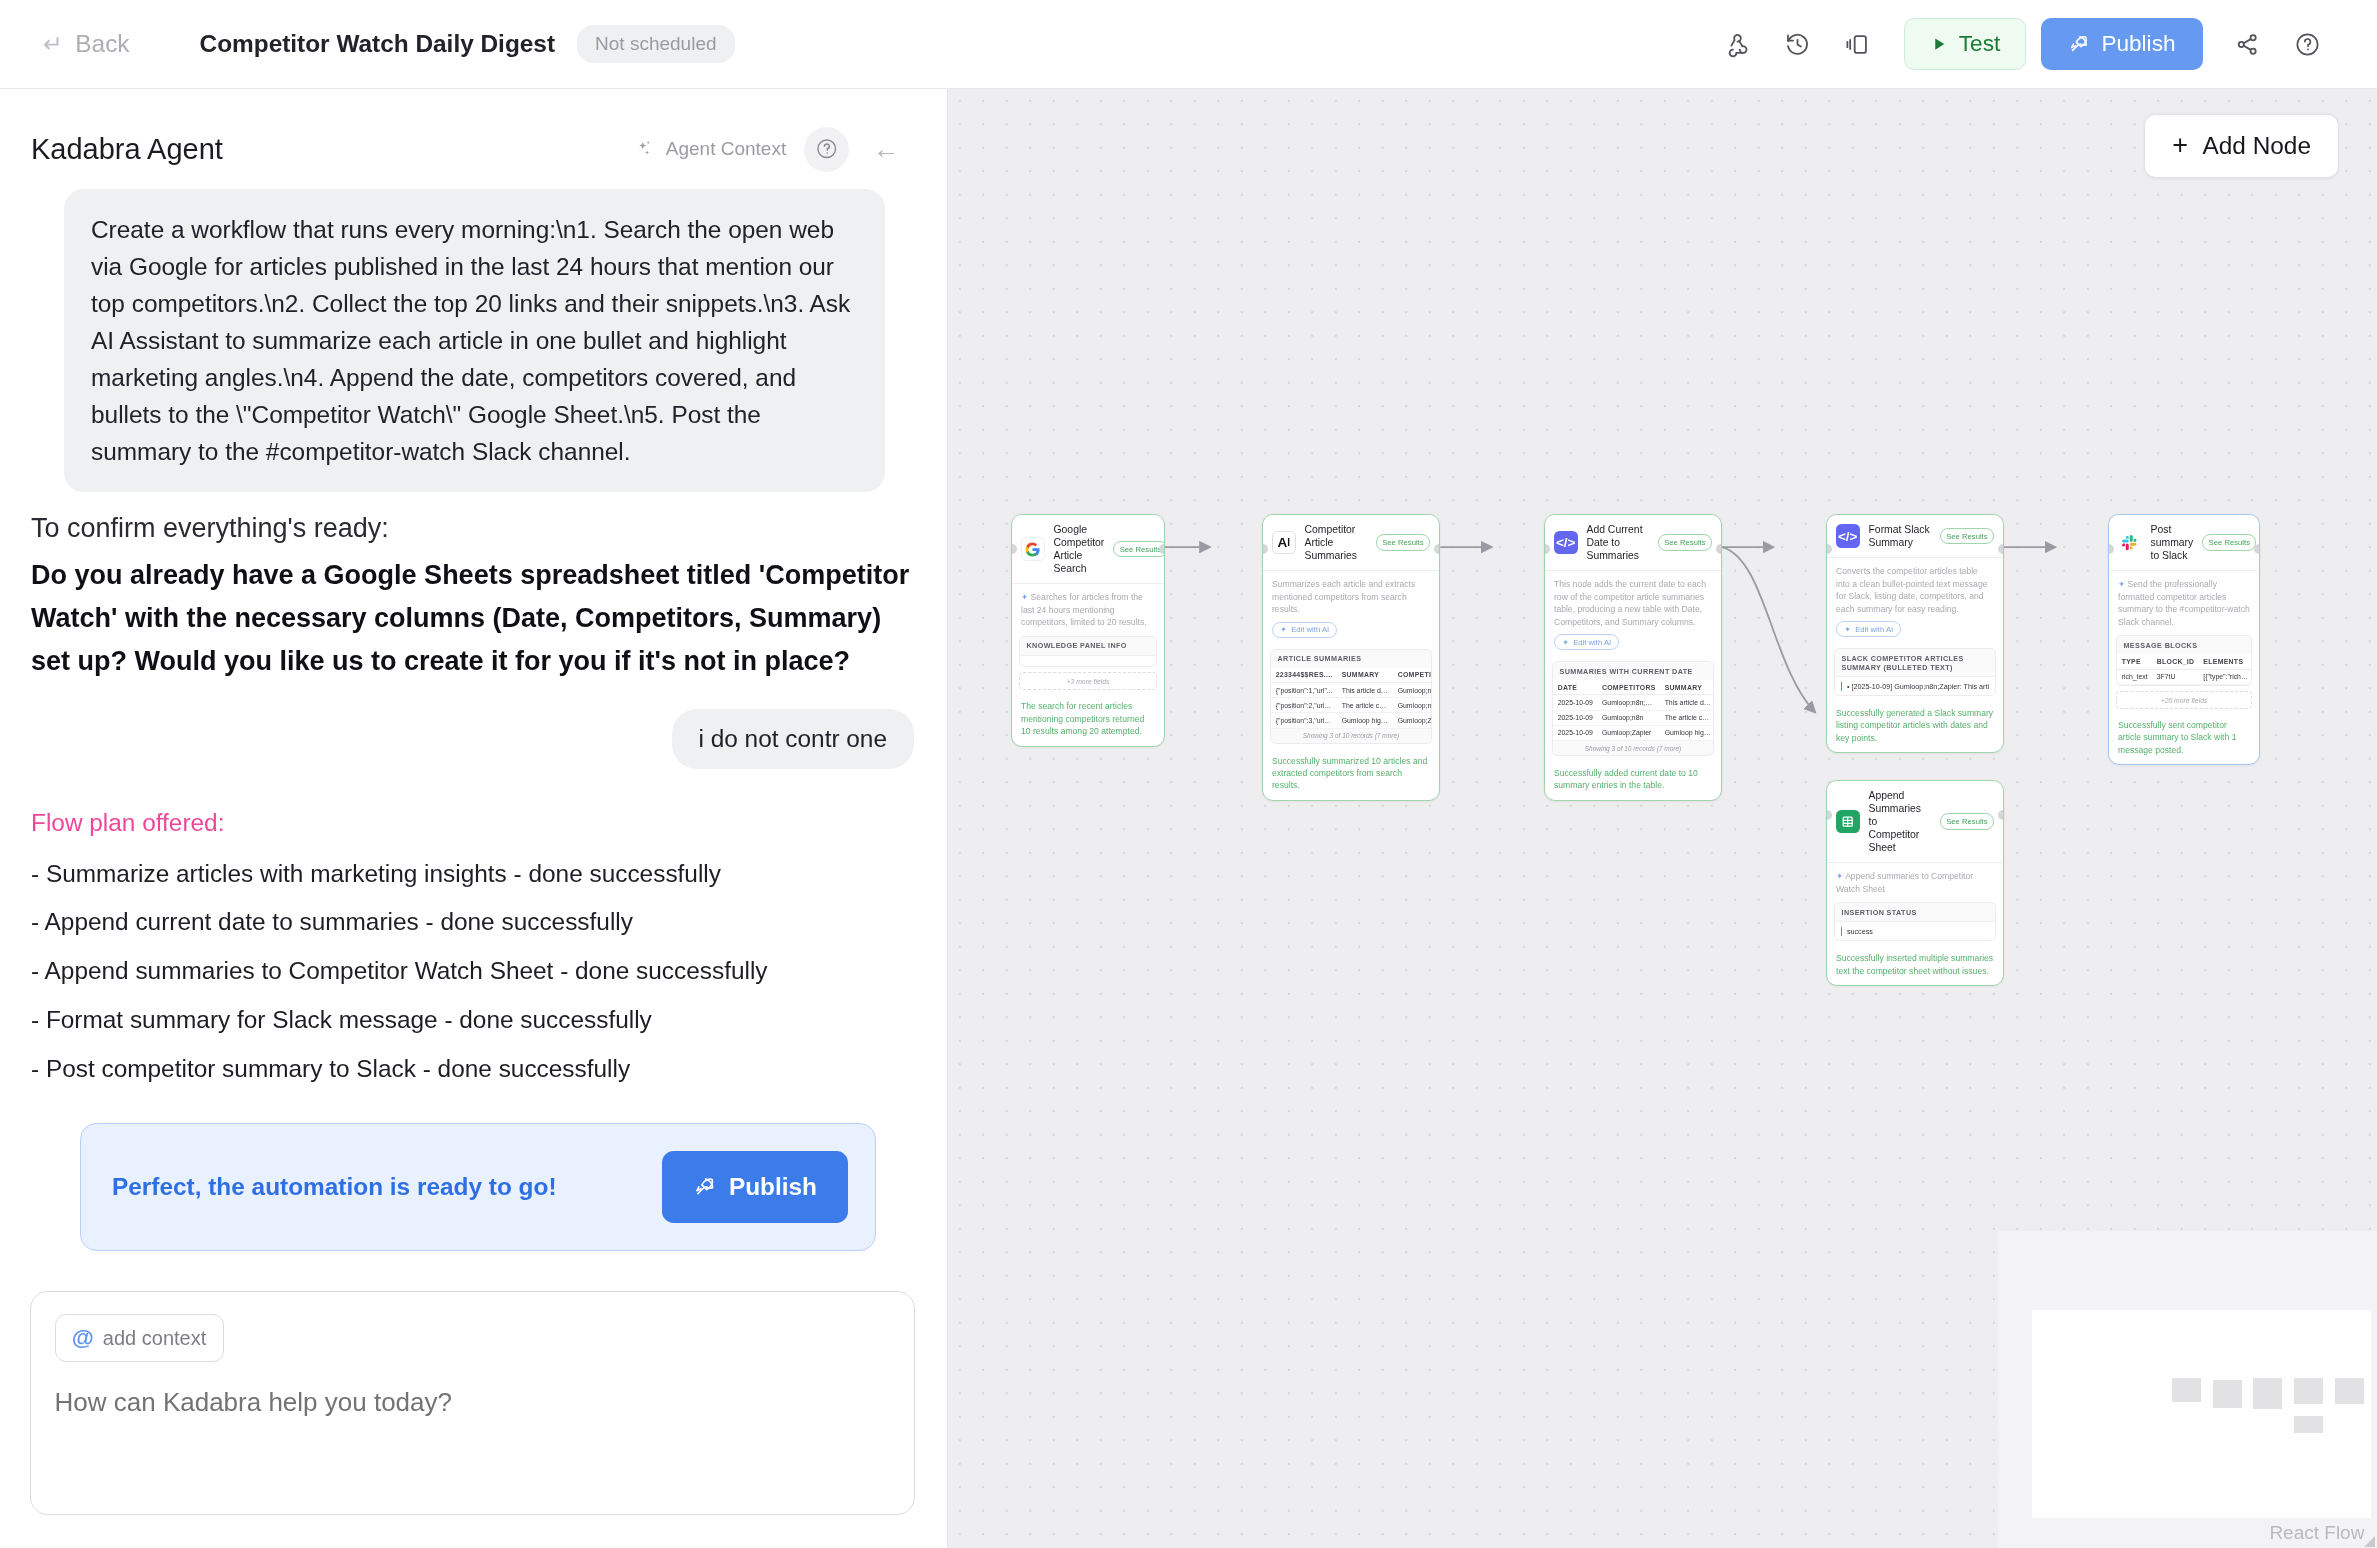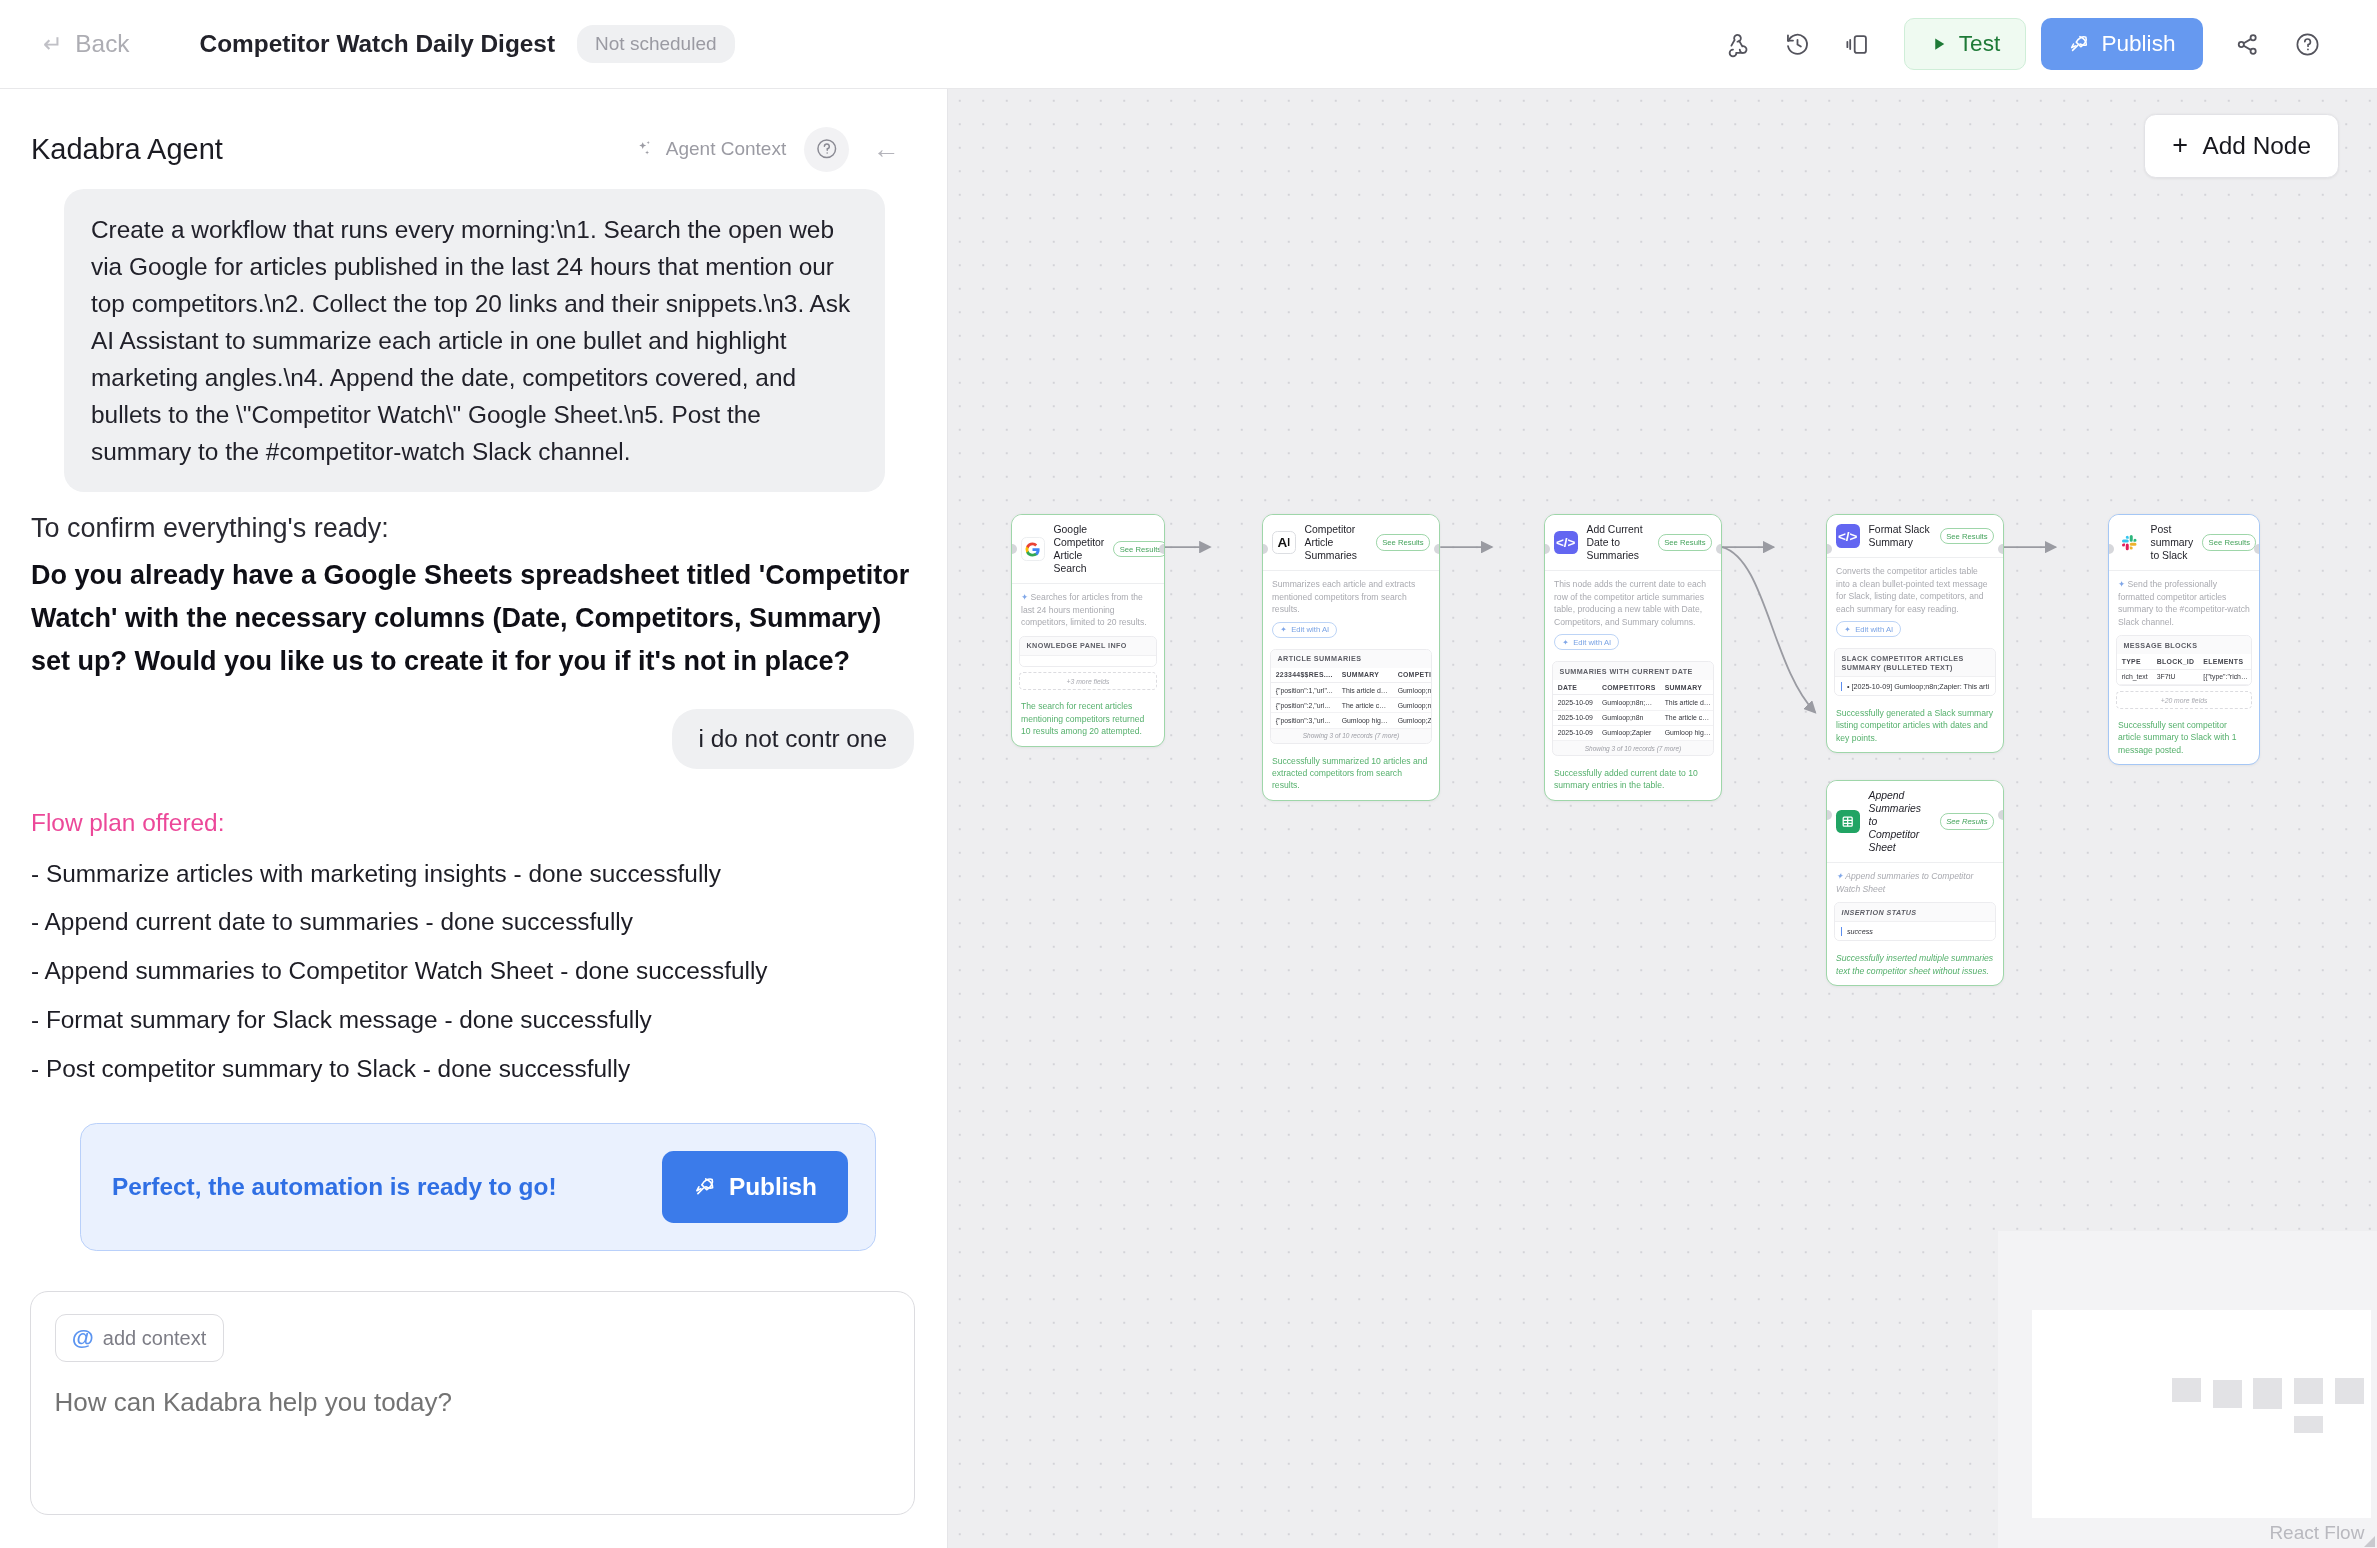--- a/index.html
+++ b/index.html
@@ -593,21 +593,21 @@
           <td>3F7tU</td>
           <td>[{"type":"rich_tex...</td>
         </tr>
       </tbody>
         </table>
     </div>
     <div class="more-fields">+20 more fields</div>
     <div class="node-status">Successfully sent competitor article summary to Slack with 1 message posted.</div>
   </div>
 
-  <div class="node" style="left:878px; top:691px; width:178px;font-style:italic;">
+  <div class="node" style="left:878px; top:691px; width:178px;">
     <div class="port l"></div>
     <div class="port r"></div>
     <div class="node-head">
       <div class="node-ico ico-sheets">
         <svg width="15.4" height="15.4" viewBox="0 0 24 24" fill="none" stroke="#fff" stroke-width="2">
           <rect x="5" y="5" width="14" height="14" rx="1.5"></rect>
           <path d="M5 10h14M5 14.5h14M12 5v14"></path>
         </svg>
       </div>
       <div class="node-title">Append Summaries to Competitor Sheet</div>

